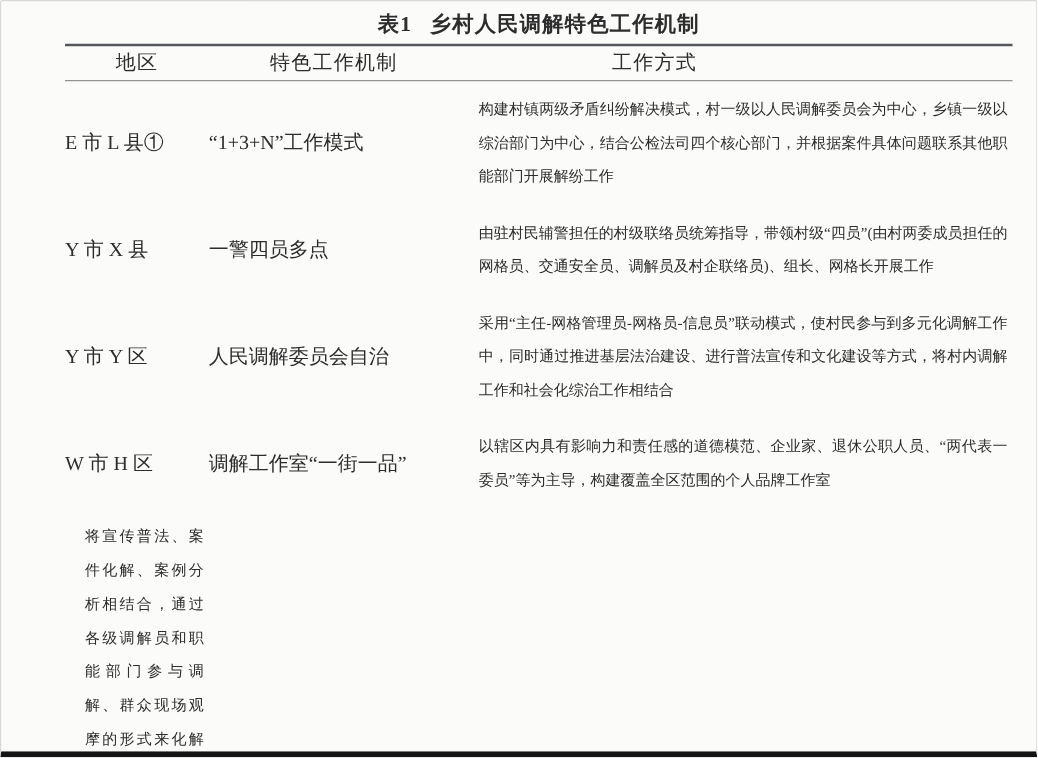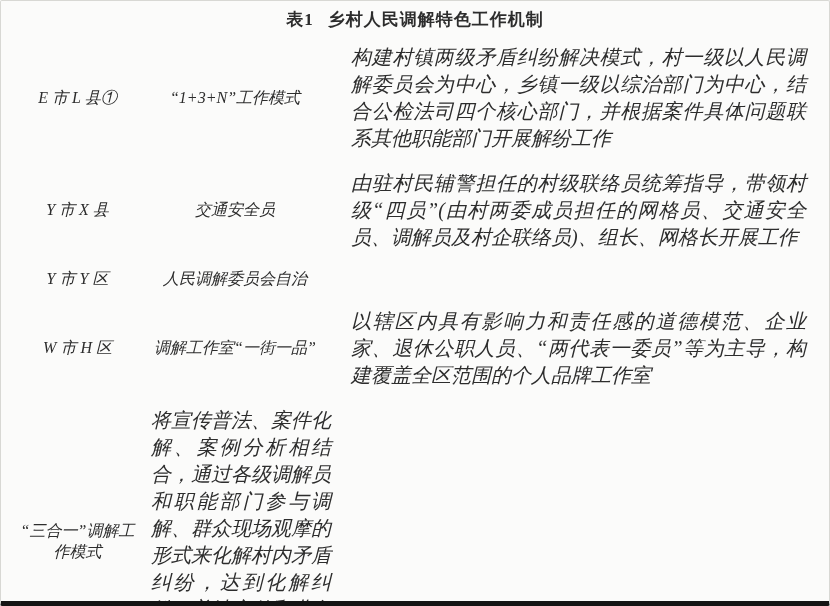--- a/index.html
+++ b/index.html
@@ -7,20 +7,21 @@
     position: relative;
     width: 830px; height: 606px;
     box-sizing: border-box;
     background: #fbfbfa;
     border: 1px solid #d8d8d4;
     border-bottom: 5px solid #141414;
     border-radius: 2px;
     font-family: "Liberation Serif", "DejaVu Serif", serif;
     color: #2d2d2d;
     overflow: hidden;
+    padding-left: 32px;
   }
   .title-row {
     box-sizing: border-box;
     height: 34px;
     padding-top: 7px;
     text-align: center;
     font-weight: bold;
     font-size: 17px;
     letter-spacing: 1px;
   }
@@ -38,68 +39,72 @@
   .th { text-align: center; letter-spacing: 1px; }
   .th3 { padding-right: 130px; }
   .tbody { border-bottom: 2px solid #54575a; }
   .trow {
     display: grid;
     grid-template-columns: 115px 200px 1fr;
     padding: 9px 0;
     align-items: center;
     font-size: 16px;
   }
-  .c1, .c2 { text-align: center; font-style: italic; }
+  .c1, .c2 { text-align: left; }
   .c3 {
     text-align: justify;
     line-height: 27px;
-    font-size: 20px;
+    font-size: 12px;
     padding-left: 16px;
     padding-right: 4px;
-    font-style: italic;
   }
 </style>
 </head>
 <body>
 
 <div class="page">
 
   <div class="title-row">
     <span class="tnum">表1</span><span>乡村人民调解特色工作机制</span>
   </div>
 
   <div class="tbl">
 
+    <div class="thead">
+      <div class="th">地区</div>
+      <div class="th">特色工作机制</div>
+      <div class="th th3">工作方式</div>
+    </div>
 
     <div class="tbody">
 
       <div class="trow">
         <div class="c1">E 市 L 县①</div>
         <div class="c2">“1+3+N”工作模式</div>
         <div class="c3">构建村镇两级矛盾纠纷解决模式，村一级以人民调解委员会为中心，乡镇一级以综治部门为中心，结合公检法司四个核心部门，并根据案件具体问题联系其他职能部门开展解纷工作</div>
       </div>
 
       <div class="trow">
         <div class="c1">Y 市 X 县</div>
-        <div class="c2">交通安全员</div>
+        <div class="c2">一警四员多点</div>
         <div class="c3">由驻村民辅警担任的村级联络员统筹指导，带领村级“四员”(由村两委成员担任的网格员、交通安全员、调解员及村企联络员)、组长、网格长开展工作</div>
       </div>
 
       <div class="trow">
         <div class="c1">Y 市 Y 区</div>
         <div class="c2">人民调解委员会自治</div>
+        <div class="c3">采用“主任-网格管理员-网格员-信息员”联动模式，使村民参与到多元化调解工作中，同时通过推进基层法治建设、进行普法宣传和文化建设等方式，将村内调解工作和社会化综治工作相结合</div>
       </div>
 
       <div class="trow">
         <div class="c1">W 市 H 区</div>
         <div class="c2">调解工作室“一街一品”</div>
         <div class="c3">以辖区内具有影响力和责任感的道德模范、企业家、退休公职人员、“两代表一委员”等为主导，构建覆盖全区范围的个人品牌工作室</div>
       </div>
 
       <div class="trow">
-        <div class="c2">“三合一”调解工作模式</div>
         <div class="c3">将宣传普法、案件化解、案例分析相结合，通过各级调解员和职能部门参与调解、群众现场观摩的形式来化解村内矛盾纠纷，达到化解纠纷、普法宣传和业务培训三合一的综合目标</div>
       </div>
 
     </div>
   </div>
 
 </div>
 
 </body></html>

